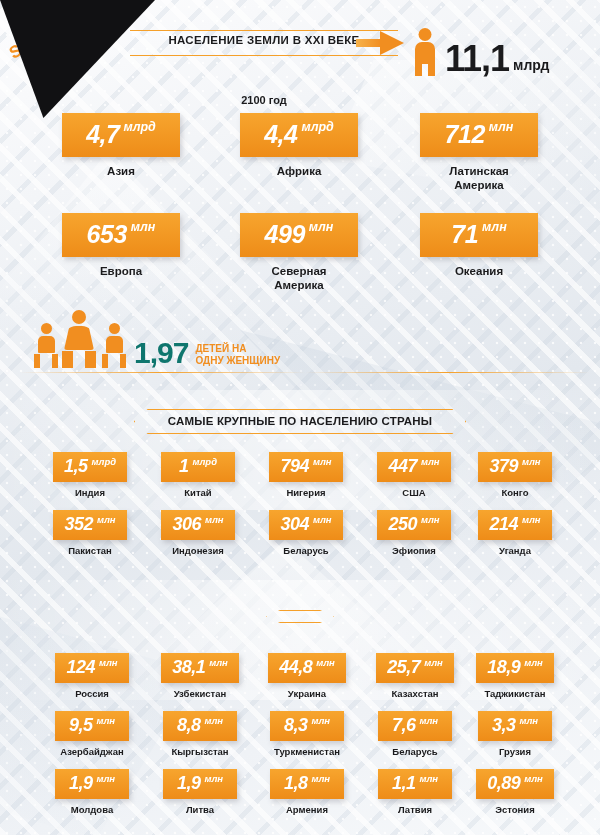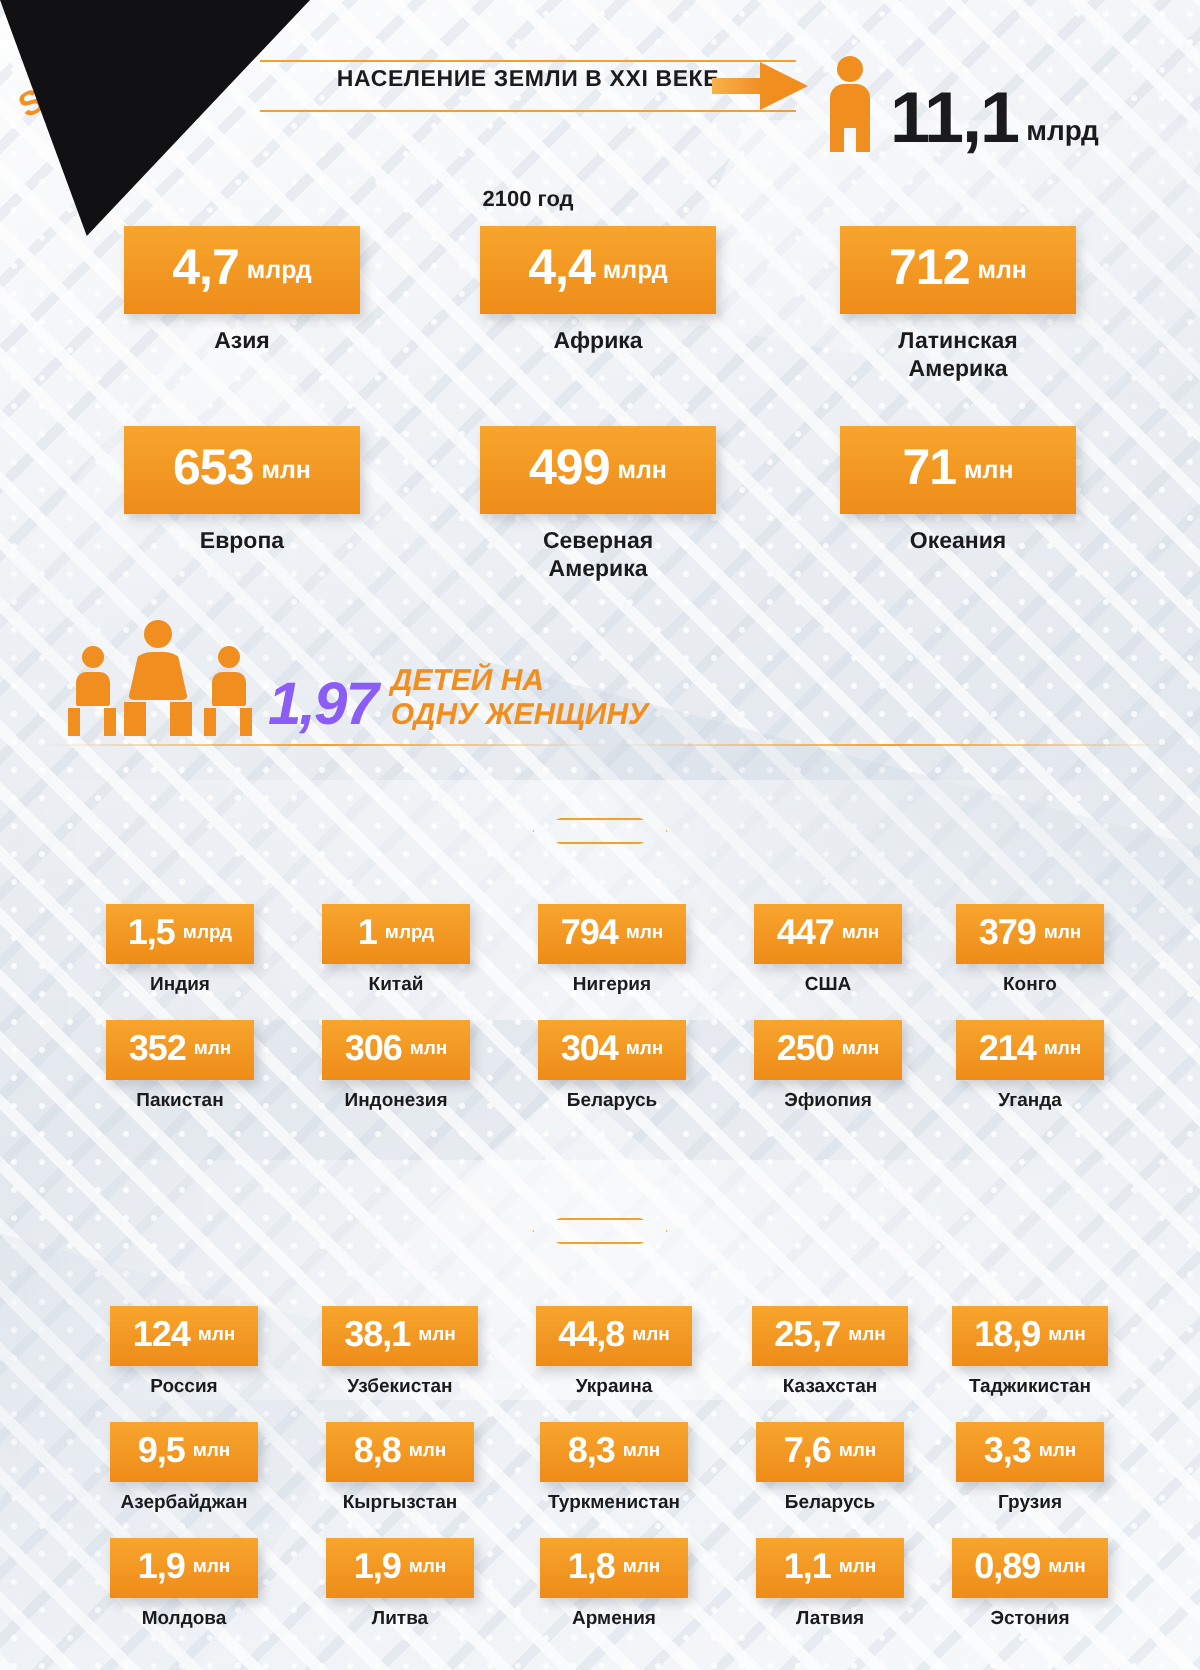--- a/index.html
+++ b/index.html
@@ -112,38 +112,38 @@
                   width: 20px; height: 22px; background:#F18E20; border-radius: 7px 7px 2px 2px; }
   .person .leg-l, .person .leg-r { position:absolute; top:33px; width: 7px; height: 15px; background:#F18E20; }
   .person .leg-l { left: 3px; } .person .leg-r { right: 3px; }
   
   .cards { position: absolute; left: 0; top: 105px; width: 600px; z-index: 4; }
   .card-row { position: relative; height: 105px; }
   .card { position: absolute; text-align: center; }
   .chip {
     background: linear-gradient(180deg,#F7A52E,#EE8C18);
     box-shadow: 2px 3px 5px rgba(120,120,130,.30);
-    color: #fff; display: inline-flex; align-items: center;
-    justify-content: center; white-space: nowrap;
+    color: #fff; display: inline-flex; align-items: flex-start;
+    justify-content: center; white-space: nowrap; font-style: italic;
   }
   .chip .v { font-weight: 700; letter-spacing: -.5px; }
   .chip .u { font-weight: 700; margin-left: 4px; }
   .card .lbl {
     margin-top: 7px; font-size: 11.5px; font-weight: 700; color: #1b1b1d;
     line-height: 1.25;
   }
   .card.big .chip { padding: 7px 16px 8px; min-width: 118px; }
   .card.big .chip .v { font-size: 25px; }
   .card.big .chip .u { font-size: 12.5px; }
   
   .midstats { position: absolute; left: 0; top: 310px; width: 600px; height: 66px; z-index: 4; }
   .mid { position: absolute; display: flex; align-items: flex-end; }
-  .mid .num { font-size: 30px; font-weight: 700; color: #8b5cf6; letter-spacing: -1px; line-height: 1; font-style: italic; }
-  .mid .cap { font-size: 15px; font-weight: 700; color: #F18E20; line-height: 1.15;
-              margin-left: 7px; padding-bottom: 2px; font-style: italic; }
+  .mid .num { font-size: 30px; font-weight: 700; color: #0f766e; letter-spacing: -1px; line-height: 1; }
+  .mid .cap { font-size: 10px; font-weight: 700; color: #F18E20; line-height: 1.15;
+              margin-left: 7px; padding-bottom: 2px; }
   .mid-rule { position: absolute; top: 62px; height: 1px;
               background: linear-gradient(90deg, rgba(245,160,42,0), #F5A02A, rgba(245,160,42,0)); }
   .fam { position: relative; width: 96px; height: 56px; margin-right: 4px; }
   .fig { position: absolute; bottom: 0; }
   .fig .h { border-radius: 50%; background:#F18E20; margin: 0 auto; }
   .fig .b { background:#F18E20; margin: 2px auto 0; }
   .fig .l { display:flex; justify-content:space-between; margin-top: 1px; }
   .fig .l i { display:block; background:#F18E20; }
   .fig.child { width: 24px; }
   .fig.child .h { width: 11px; height: 11px; }
@@ -318,20 +318,21 @@
 ОДНУ ЖЕНЩИНУ</div>
     </div>
     <div class="mid-rule" style="left:20px;width:285px"></div>
 
     <div class="mid-rule" style="left:305px;width:285px"></div>
   </div>
 
   <div class="sec" style="top:409px">
     <div class="sec-inner">
       <div class="sec-box"></div>
+      <span class="sec-label">САМЫЕ КРУПНЫЕ ПО НАСЕЛЕНИЮ СТРАНЫ</span>
     </div>
   </div>
 
   <div class="grid" style="top:452px">
     <div class="grow">
       <div class="cell" style="left:30px">
         <div class="chip">
             <span class="v">1,5</span>
             <span class="u">млрд</span>
           </div>

